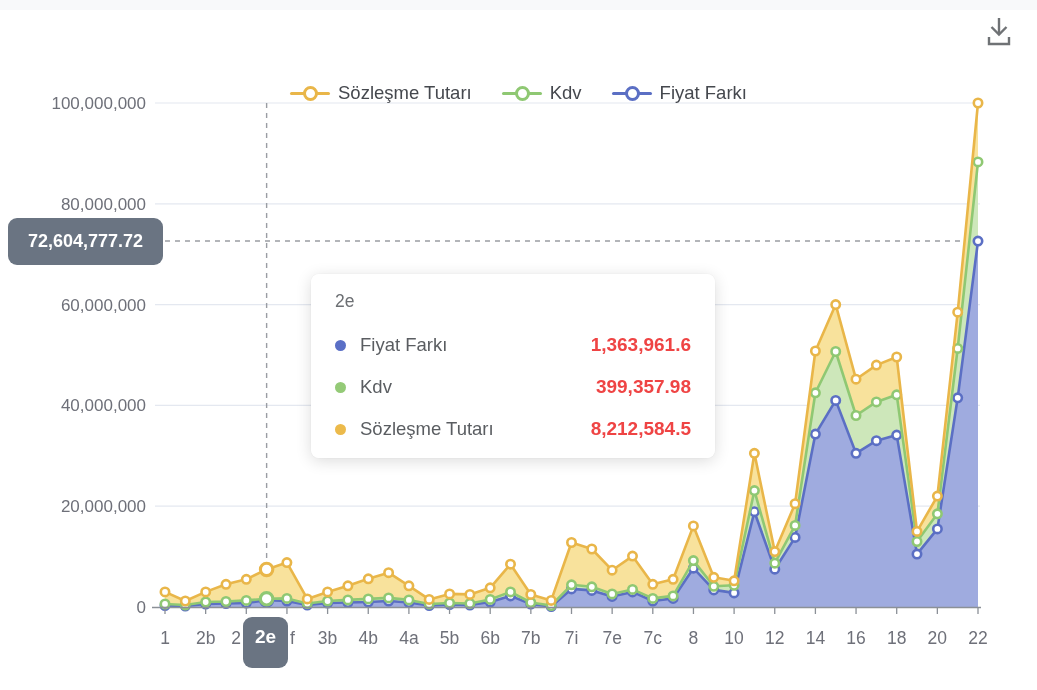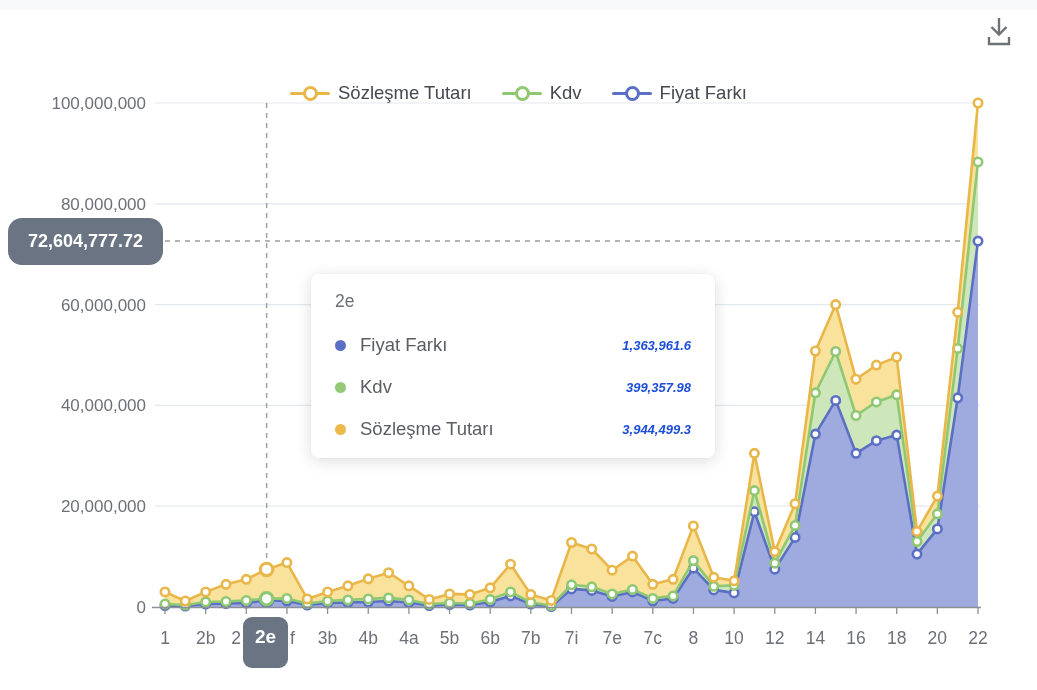--- a/index.html
+++ b/index.html
@@ -23,24 +23,24 @@
   .legend-label{font-size:18.5px;color:#45484e;}
 
   
   #tooltip{position:absolute;left:311px;top:274px;width:404px;height:184px;background:rgba(255,255,255,0.97);
            border-radius:8px;box-shadow:0 3px 16px rgba(0,0,0,0.14),0 0 1px rgba(0,0,0,0.12);
            box-sizing:border-box;padding:17px 24px 14px 24px;pointer-events:none;}
   #tooltip-title{font-size:17.5px;color:#6c6f73;margin-bottom:12px;}
   .tt-row{display:flex;align-items:center;height:42px;}
   .tt-dot{width:11px;height:11px;border-radius:50%;margin-right:14px;flex:0 0 auto;}
   .tt-label{font-size:18.5px;color:#5a5d61;}
-  .tt-value{margin-left:auto;font-size:13px;font-weight:bold;color:#1d4ed8;font-style:italic;}
+  .tt-value{margin-left:auto;font-size:19px;font-weight:bold;color:#ef4444;}
 
   
-  #y-pointer-badge{position:absolute;left:8px;top:218px;width:155px;height:47px;border-radius:14px;
+  #y-pointer-badge{position:absolute;left:8px;top:218px;width:155px;height:47px;border-radius:9px;
            display:flex;align-items:center;justify-content:center;color:#fff;font-size:18px;
            font-weight:bold;pointer-events:none;}
   #x-pointer-badge{position:absolute;left:243px;top:617px;width:45px;height:51px;border-radius:9px;
            display:flex;align-items:flex-start;justify-content:center;color:#fff;font-size:19px;
            font-weight:bold;padding-top:9px;box-sizing:border-box;pointer-events:none;}
 </style>
 </head>
 <body>
 
 <div id="stage">
@@ -298,16 +298,16 @@
       <span class="tt-value">1,363,961.6</span>
     </div>
     <div class="tt-row">
       <span class="tt-dot" style="background-color: rgb(148, 202, 119);"></span>
       <span class="tt-label">Kdv</span>
       <span class="tt-value">399,357.98</span>
     </div>
     <div class="tt-row">
       <span class="tt-dot" style="background-color: rgb(236, 186, 75);"></span>
       <span class="tt-label">Sözleşme Tutarı</span>
-      <span class="tt-value">3,944,499.3</span>
+      <span class="tt-value">8,212,584.5</span>
     </div>
   </div>
 </div>
 
 </body></html>

